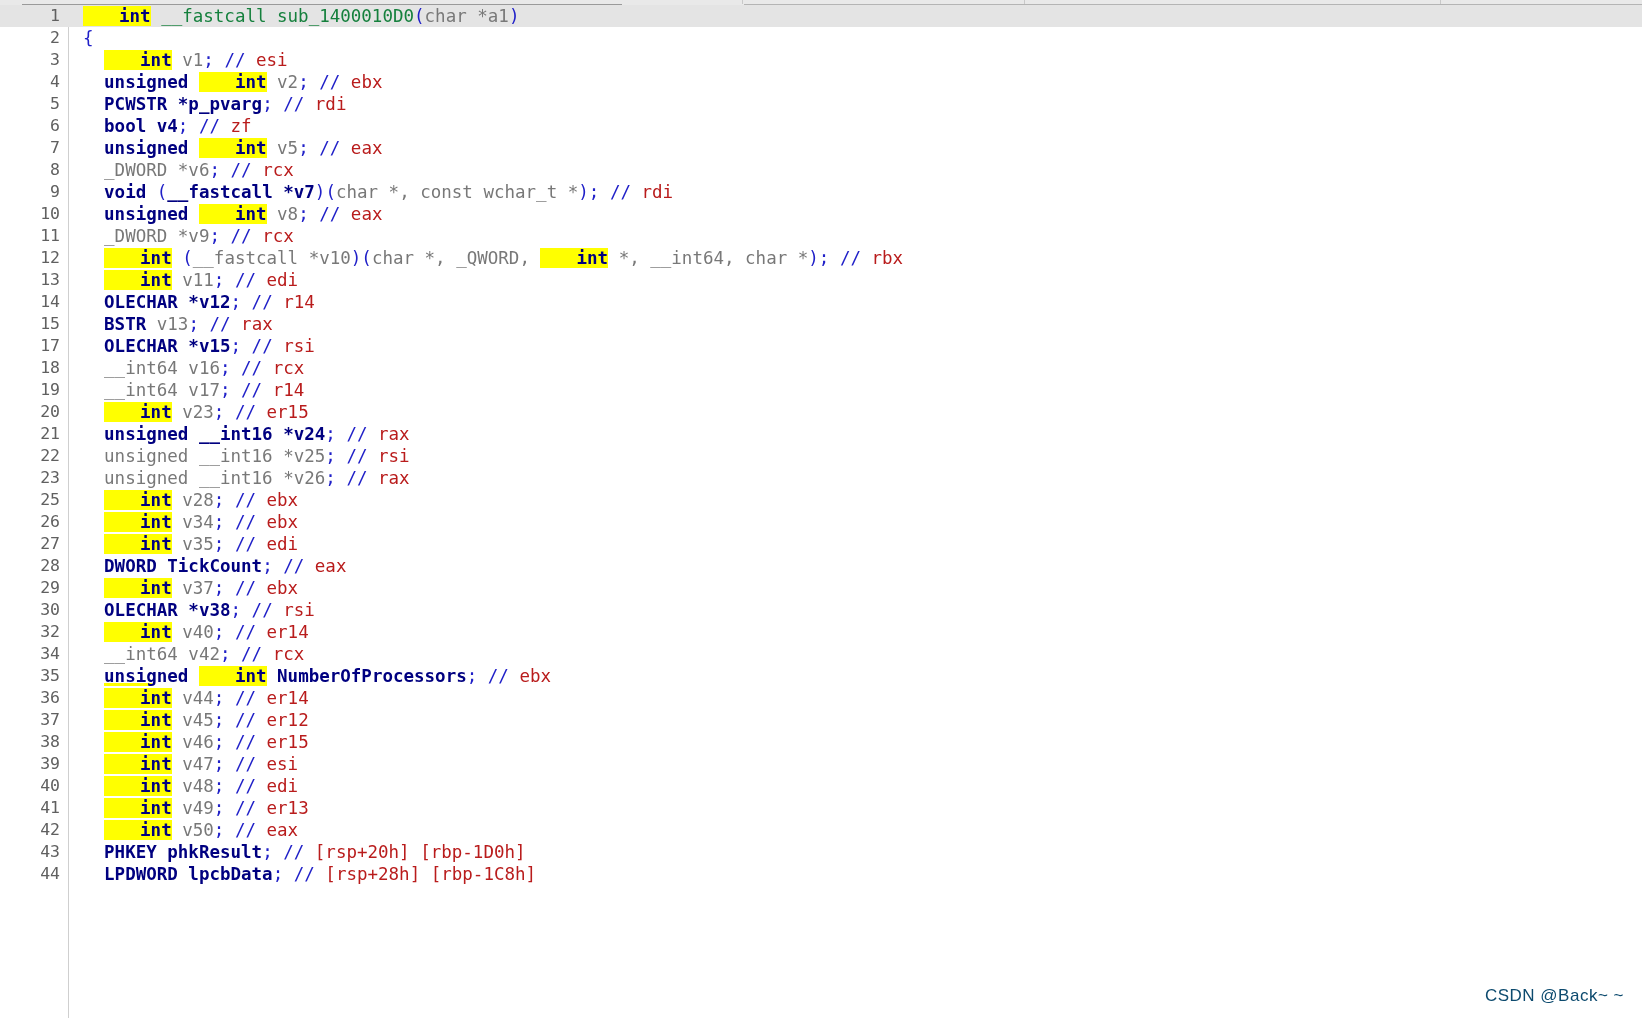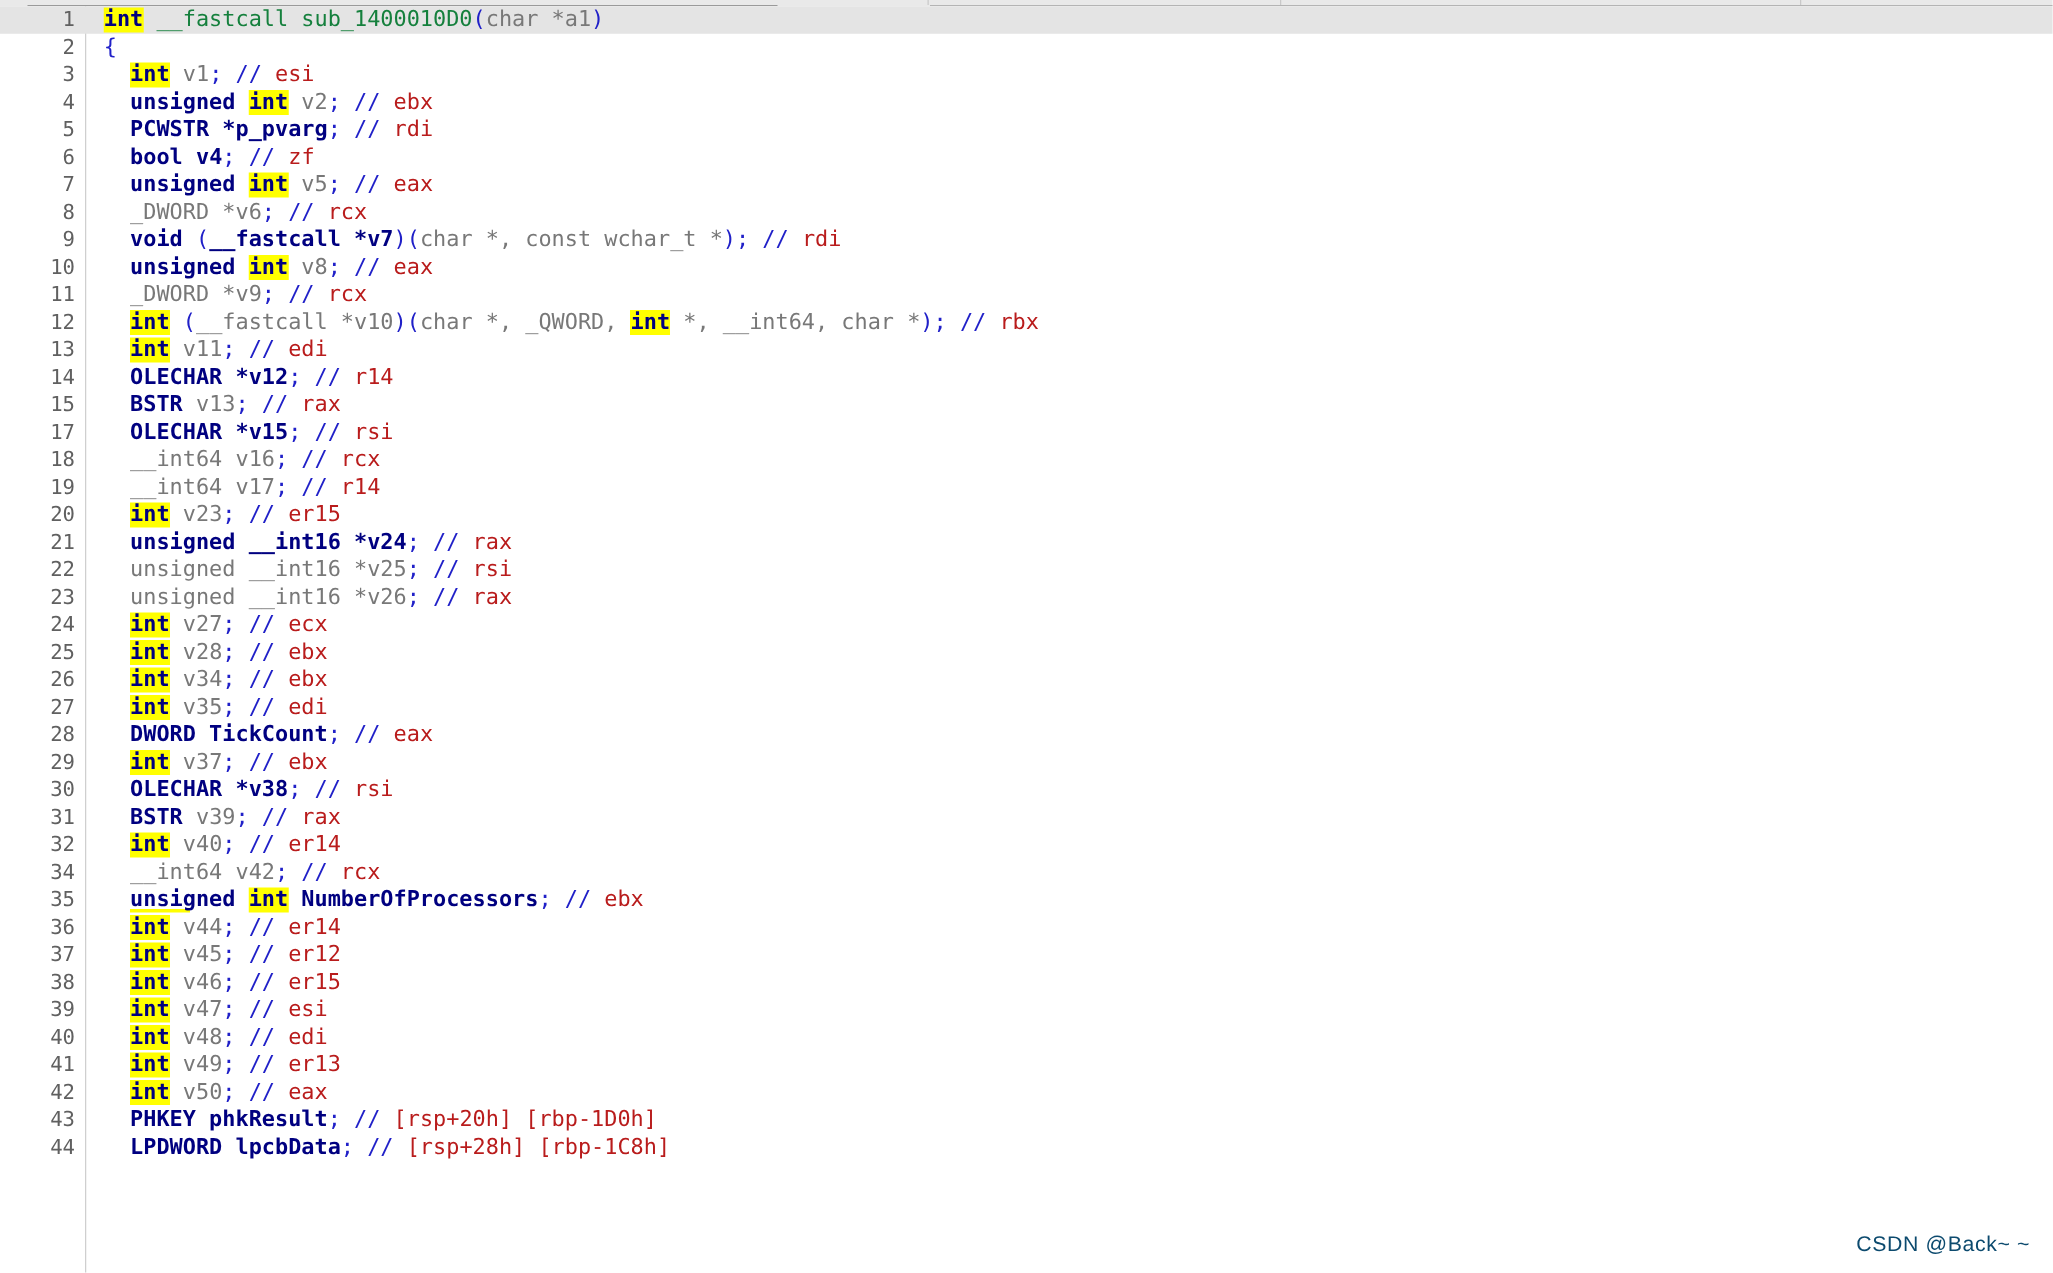--- a/index.html
+++ b/index.html
@@ -78,21 +78,21 @@
     padding-left: 15px;
     vertical-align: top;
   }
 
   
   .kw   { color: #000080; font-weight: bold; }   
   .pln  { color: #787878; }                      
   .fn   { color: #15803d; }                      
   .punc { color: #2020c8; }                      
   .cmt  { color: #b91c1c; }                      
-  .hl   { background: #ffff00; }
+  .hl   { background: #ffff00; padding-left: 36px; }
 
   
   #watermark {
     position: absolute;
     right: 18px;
     bottom: 12px;
     color: #0c4a6e;
     font-family: "Liberation Sans", sans-serif;
     font-size: 17px;
     letter-spacing: 0.5px;
@@ -129,28 +129,26 @@
       <div class="line"><span class="lno">13</span><span class="src"><span class="pln">  </span><span class="kw hl">int</span><span class="pln"> </span><span class="pln">v11</span><span class="punc">;</span><span class="pln"> </span><span class="punc">//</span><span class="cmt"> edi</span></span></div>
       <div class="line"><span class="lno">14</span><span class="src"><span class="pln">  </span><span class="kw">OLECHAR *v12</span><span class="punc">;</span><span class="pln"> </span><span class="punc">//</span><span class="cmt"> r14</span></span></div>
       <div class="line"><span class="lno">15</span><span class="src"><span class="pln">  </span><span class="kw">BSTR</span><span class="pln"> </span><span class="pln">v13</span><span class="punc">;</span><span class="pln"> </span><span class="punc">//</span><span class="cmt"> rax</span></span></div>
       <div class="line"><span class="lno">17</span><span class="src"><span class="pln">  </span><span class="kw">OLECHAR *v15</span><span class="punc">;</span><span class="pln"> </span><span class="punc">//</span><span class="cmt"> rsi</span></span></div>
       <div class="line"><span class="lno">18</span><span class="src"><span class="pln">  </span><span class="pln">__int64 v16</span><span class="punc">;</span><span class="pln"> </span><span class="punc">//</span><span class="cmt"> rcx</span></span></div>
       <div class="line"><span class="lno">19</span><span class="src"><span class="pln">  </span><span class="pln">__int64 v17</span><span class="punc">;</span><span class="pln"> </span><span class="punc">//</span><span class="cmt"> r14</span></span></div>
       <div class="line"><span class="lno">20</span><span class="src"><span class="pln">  </span><span class="kw hl">int</span><span class="pln"> </span><span class="pln">v23</span><span class="punc">;</span><span class="pln"> </span><span class="punc">//</span><span class="cmt"> er15</span></span></div>
       <div class="line"><span class="lno">21</span><span class="src"><span class="pln">  </span><span class="kw">unsigned __int16 *v24</span><span class="punc">;</span><span class="pln"> </span><span class="punc">//</span><span class="cmt"> rax</span></span></div>
       <div class="line"><span class="lno">22</span><span class="src"><span class="pln">  </span><span class="pln">unsigned __int16 *v25</span><span class="punc">;</span><span class="pln"> </span><span class="punc">//</span><span class="cmt"> rsi</span></span></div>
       <div class="line"><span class="lno">23</span><span class="src"><span class="pln">  </span><span class="pln">unsigned __int16 *v26</span><span class="punc">;</span><span class="pln"> </span><span class="punc">//</span><span class="cmt"> rax</span></span></div>
-      <div class="line"><span class="lno">24</span><span class="src"><span class="pln">  </span><span class="kw hl">int</span><span class="pln"> </span><span class="pln">v27</span><span class="punc">;</span><span class="pln"> </span><span class="punc">//</span><span class="cmt"> ecx</span></span></div>
       <div class="line"><span class="lno">25</span><span class="src"><span class="pln">  </span><span class="kw hl">int</span><span class="pln"> </span><span class="pln">v28</span><span class="punc">;</span><span class="pln"> </span><span class="punc">//</span><span class="cmt"> ebx</span></span></div>
       <div class="line"><span class="lno">26</span><span class="src"><span class="pln">  </span><span class="kw hl">int</span><span class="pln"> </span><span class="pln">v34</span><span class="punc">;</span><span class="pln"> </span><span class="punc">//</span><span class="cmt"> ebx</span></span></div>
       <div class="line"><span class="lno">27</span><span class="src"><span class="pln">  </span><span class="kw hl">int</span><span class="pln"> </span><span class="pln">v35</span><span class="punc">;</span><span class="pln"> </span><span class="punc">//</span><span class="cmt"> edi</span></span></div>
       <div class="line"><span class="lno">28</span><span class="src"><span class="pln">  </span><span class="kw">DWORD TickCount</span><span class="punc">;</span><span class="pln"> </span><span class="punc">//</span><span class="cmt"> eax</span></span></div>
       <div class="line"><span class="lno">29</span><span class="src"><span class="pln">  </span><span class="kw hl">int</span><span class="pln"> </span><span class="pln">v37</span><span class="punc">;</span><span class="pln"> </span><span class="punc">//</span><span class="cmt"> ebx</span></span></div>
       <div class="line"><span class="lno">30</span><span class="src"><span class="pln">  </span><span class="kw">OLECHAR *v38</span><span class="punc">;</span><span class="pln"> </span><span class="punc">//</span><span class="cmt"> rsi</span></span></div>
-      <div class="line"><span class="lno">31</span><span class="src"><span class="pln">  </span><span class="kw">BSTR</span><span class="pln"> </span><span class="pln">v39</span><span class="punc">;</span><span class="pln"> </span><span class="punc">//</span><span class="cmt"> rax</span></span></div>
       <div class="line"><span class="lno">32</span><span class="src"><span class="pln">  </span><span class="kw hl">int</span><span class="pln"> </span><span class="pln">v40</span><span class="punc">;</span><span class="pln"> </span><span class="punc">//</span><span class="cmt"> er14</span></span></div>
       <div class="line"><span class="lno">34</span><span class="src"><span class="pln">  </span><span class="pln">__int64 v42</span><span class="punc">;</span><span class="pln"> </span><span class="punc">//</span><span class="cmt"> rcx</span></span></div>
       <div class="line"><span class="lno">35</span><span class="src"><span class="pln">  </span><span class="kw" style="background-image: linear-gradient(to top, rgb(255, 255, 0) 3px, transparent 3px); background-size: 48px 100%; background-repeat: no-repeat;">unsigned </span><span class="kw hl">int</span><span class="pln"> </span><span class="kw">NumberOfProcessors</span><span class="punc">;</span><span class="pln"> </span><span class="punc">//</span><span class="cmt"> ebx</span></span></div>
       <div class="line"><span class="lno">36</span><span class="src"><span class="pln">  </span><span class="kw hl">int</span><span class="pln"> </span><span class="pln">v44</span><span class="punc">;</span><span class="pln"> </span><span class="punc">//</span><span class="cmt"> er14</span></span></div>
       <div class="line"><span class="lno">37</span><span class="src"><span class="pln">  </span><span class="kw hl">int</span><span class="pln"> </span><span class="pln">v45</span><span class="punc">;</span><span class="pln"> </span><span class="punc">//</span><span class="cmt"> er12</span></span></div>
       <div class="line"><span class="lno">38</span><span class="src"><span class="pln">  </span><span class="kw hl">int</span><span class="pln"> </span><span class="pln">v46</span><span class="punc">;</span><span class="pln"> </span><span class="punc">//</span><span class="cmt"> er15</span></span></div>
       <div class="line"><span class="lno">39</span><span class="src"><span class="pln">  </span><span class="kw hl">int</span><span class="pln"> </span><span class="pln">v47</span><span class="punc">;</span><span class="pln"> </span><span class="punc">//</span><span class="cmt"> esi</span></span></div>
       <div class="line"><span class="lno">40</span><span class="src"><span class="pln">  </span><span class="kw hl">int</span><span class="pln"> </span><span class="pln">v48</span><span class="punc">;</span><span class="pln"> </span><span class="punc">//</span><span class="cmt"> edi</span></span></div>
       <div class="line"><span class="lno">41</span><span class="src"><span class="pln">  </span><span class="kw hl">int</span><span class="pln"> </span><span class="pln">v49</span><span class="punc">;</span><span class="pln"> </span><span class="punc">//</span><span class="cmt"> er13</span></span></div>
       <div class="line"><span class="lno">42</span><span class="src"><span class="pln">  </span><span class="kw hl">int</span><span class="pln"> </span><span class="pln">v50</span><span class="punc">;</span><span class="pln"> </span><span class="punc">//</span><span class="cmt"> eax</span></span></div>

